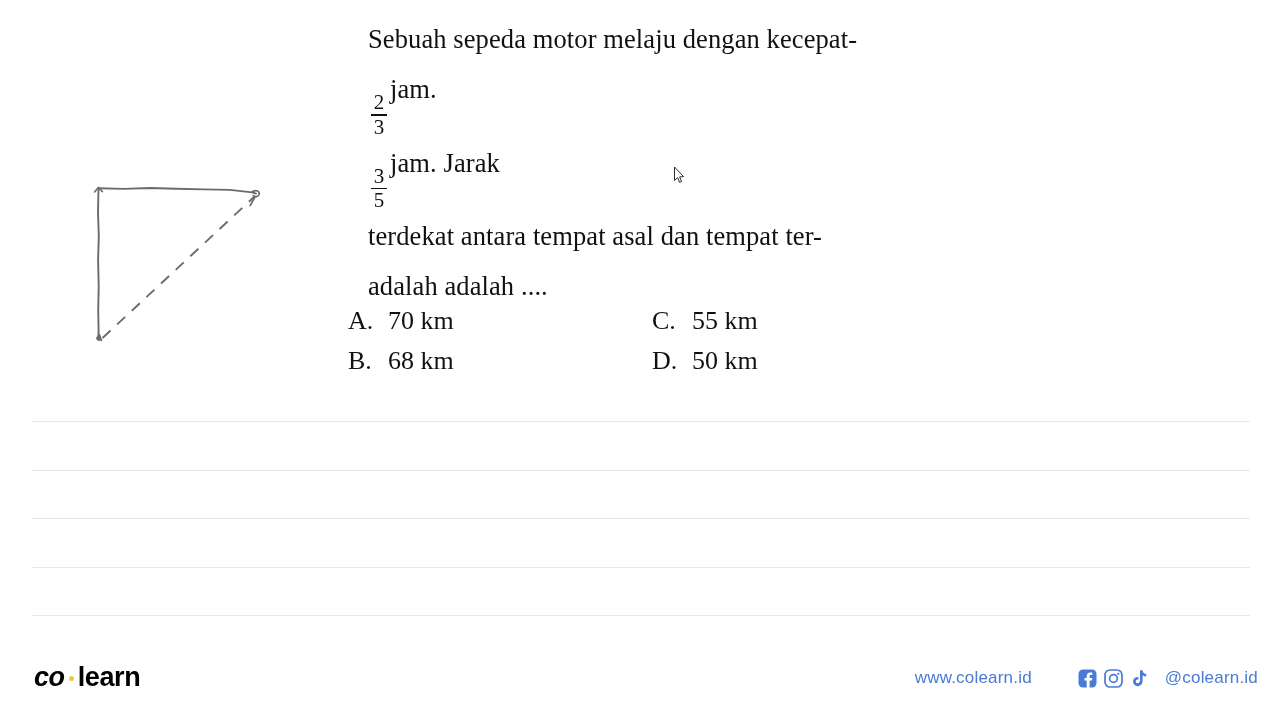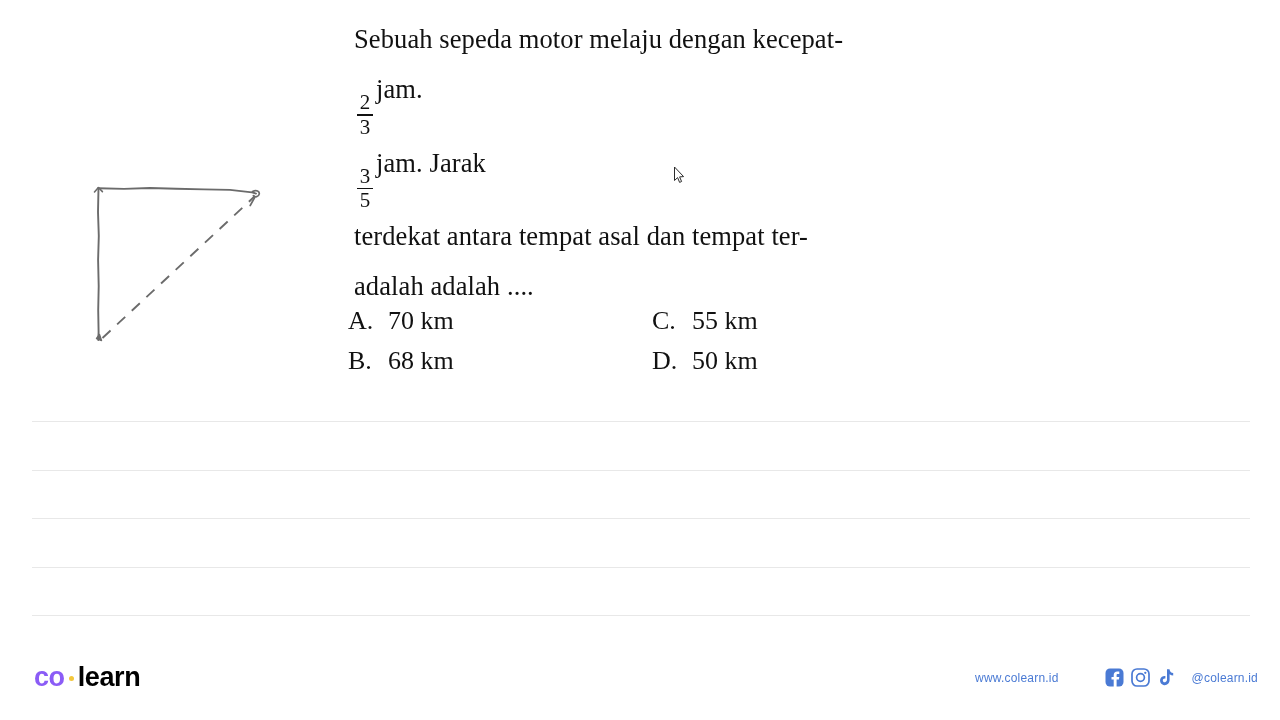--- a/index.html
+++ b/index.html
@@ -32,21 +32,21 @@
   }
   #figure svg {
     display: block;
     width: 200px;
     height: 190px;
   }
 
   
   #question {
     position: absolute;
-    left: 354px;
+    left: 368px;
     top: 14px;
     width: 575px;
   }
   .qline {
     font-size: 26.5px;
     line-height: 50px;
     white-space: nowrap;
     letter-spacing: 0.1px;
   }
 
@@ -128,41 +128,41 @@
     position: absolute;
     left: 34px;
     top: 662px;
     display: flex;
     align-items: center;
     font-family: "Liberation Sans", "DejaVu Sans", sans-serif;
     font-size: 27px;
     font-weight: bold;
     letter-spacing: -0.4px;
   }
-  #logo-co { color: #8b5cf6; }
+  #logo-co { color: #000000; font-style: italic; }
   #logo-dot {
     width: 5px;
     height: 5px;
     border-radius: 50%;
     background: #f3c73b;
     margin: 0 4px;
     display: inline-block;
     position: relative;
     top: 1px;
   }
   #logo-learn { color: #000000; }
 
   #footer-right {
     position: absolute;
     right: 22px;
     top: 668px;
     display: flex;
     align-items: center;
     font-family: "Liberation Sans", "DejaVu Sans", sans-serif;
-    font-size: 12px;
+    font-size: 17px;
     color: #4a7ad4;
   }
   #footer-url {
     margin-right: 46px;
     letter-spacing: 0.2px;
   }
   .social {
     margin-right: 7px;
     display: inline-flex;
     align-items: center;

